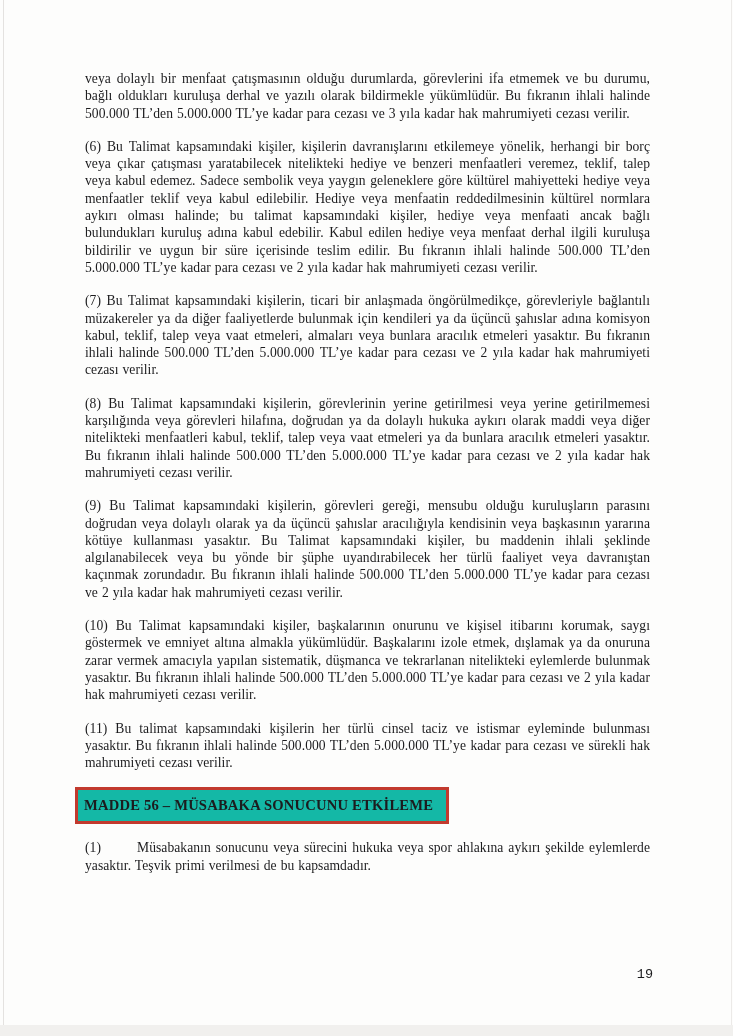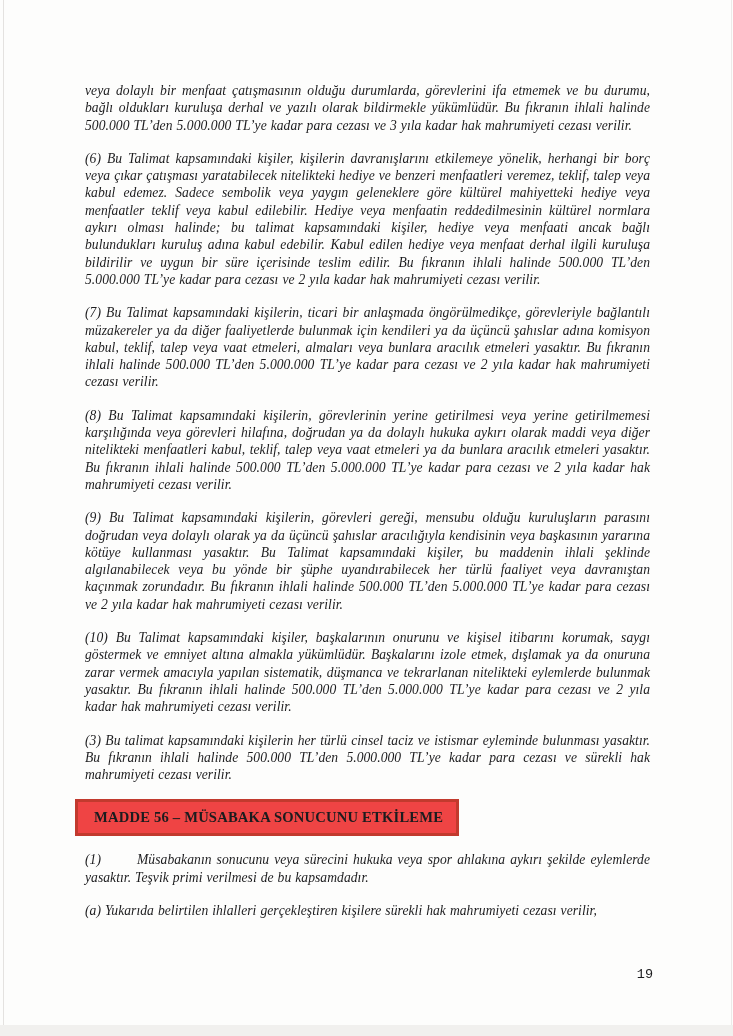--- a/index.html
+++ b/index.html
@@ -24,36 +24,35 @@
     position: absolute; left: 0; right: 0; bottom: 0; height: 11px;
     background: #f1f0ee;
   }
   .text-block {
     position: absolute;
     top: 70px;
     left: 85px;
     width: 565px;
   }
   .para {
-    margin: 12px 0 16px 0;
+    margin: 0 0 16px 0;
     font-size: 13.6px;
     line-height: 17.3px;
     text-align: justify;
     word-spacing: 0.5px;
     letter-spacing: 0.05px;
-    font-style: italic;
   }
   .heading-wrap {
     margin: 4px 0 15px -10px;
   }
   .heading-box {
     display: inline-block;
     border: 3px solid #c23a2e;
-    padding: 6px 13px 7px 16px;
-    background: #ef4444;
+    padding: 6px 13px 7px 6px;
+    background: #14b8a6;
   }
   .article-heading {
     font-size: 14.6px;
     font-weight: bold;
     letter-spacing: 0.2px;
     white-space: nowrap;
   }
   .clause-label {
     display: inline-block;
     width: 52px;
@@ -81,29 +80,28 @@
   <p class="para">(6) Bu Talimat kapsamındaki kişiler, kişilerin davranışlarını etkilemeye yönelik, herhangi bir borç veya çıkar çatışması yaratabilecek nitelikteki hediye ve benzeri menfaatleri veremez, teklif, talep veya kabul edemez. Sadece sembolik veya yaygın geleneklere göre kültürel mahiyetteki hediye veya menfaatler teklif veya kabul edilebilir. Hediye veya menfaatin reddedilmesinin kültürel normlara aykırı olması halinde; bu talimat kapsamındaki kişiler, hediye veya menfaati ancak bağlı bulundukları kuruluş adına kabul edebilir. Kabul edilen hediye veya menfaat derhal ilgili kuruluşa bildirilir ve uygun bir süre içerisinde teslim edilir. Bu fıkranın ihlali halinde 500.000 TL’den 5.000.000 TL’ye kadar para cezası ve 2 yıla kadar hak mahrumiyeti cezası verilir.</p>
 
   <p class="para">(7) Bu Talimat kapsamındaki kişilerin, ticari bir anlaşmada öngörülmedikçe, görevleriyle bağlantılı müzakereler ya da diğer faaliyetlerde bulunmak için kendileri ya da üçüncü şahıslar adına komisyon kabul, teklif, talep veya vaat etmeleri, almaları veya bunlara aracılık etmeleri yasaktır. Bu fıkranın ihlali halinde 500.000 TL’den 5.000.000 TL’ye kadar para cezası ve 2 yıla kadar hak mahrumiyeti cezası verilir.</p>
 
   <p class="para">(8) Bu Talimat kapsamındaki kişilerin, görevlerinin yerine getirilmesi veya yerine getirilmemesi karşılığında veya görevleri hilafına, doğrudan ya da dolaylı hukuka aykırı olarak maddi veya diğer nitelikteki menfaatleri kabul, teklif, talep veya vaat etmeleri ya da bunlara aracılık etmeleri yasaktır. Bu fıkranın ihlali halinde 500.000 TL’den 5.000.000 TL’ye kadar para cezası ve 2 yıla kadar hak mahrumiyeti cezası verilir.</p>
 
   <p class="para">(9) Bu Talimat kapsamındaki kişilerin, görevleri gereği, mensubu olduğu kuruluşların parasını doğrudan veya dolaylı olarak ya da üçüncü şahıslar aracılığıyla kendisinin veya başkasının yararına kötüye kullanması yasaktır. Bu Talimat kapsamındaki kişiler, bu maddenin ihlali şeklinde algılanabilecek veya bu yönde bir şüphe uyandırabilecek her türlü faaliyet veya davranıştan kaçınmak zorundadır. Bu fıkranın ihlali halinde 500.000 TL’den 5.000.000 TL’ye kadar para cezası ve 2 yıla kadar hak mahrumiyeti cezası verilir.</p>
 
   <p class="para">(10) Bu Talimat kapsamındaki kişiler, başkalarının onurunu ve kişisel itibarını korumak, saygı göstermek ve emniyet altına almakla yükümlüdür. Başkalarını izole etmek, dışlamak ya da onuruna zarar vermek amacıyla yapılan sistematik, düşmanca ve tekrarlanan nitelikteki eylemlerde bulunmak yasaktır. Bu fıkranın ihlali halinde 500.000 TL’den 5.000.000 TL’ye kadar para cezası ve 2 yıla kadar hak mahrumiyeti cezası verilir.</p>
 
-  <p class="para">(3) Bu talimat kapsamındaki kişilerin her türlü cinsel taciz ve istismar eyleminde bulunması yasaktır. Bu fıkranın ihlali halinde 500.000 TL’den 5.000.000 TL’ye kadar para cezası ve sürekli hak mahrumiyeti cezası verilir.</p>
+  <p class="para">(11) Bu talimat kapsamındaki kişilerin her türlü cinsel taciz ve istismar eyleminde bulunması yasaktır. Bu fıkranın ihlali halinde 500.000 TL’den 5.000.000 TL’ye kadar para cezası ve sürekli hak mahrumiyeti cezası verilir.</p>
 
   <div class="heading-wrap">
     <span class="heading-box">
       <span class="article-heading">MADDE 56 – MÜSABAKA SONUCUNU ETKİLEME</span>
     </span>
   </div>
 
   <p class="para">
     <span class="clause-label">(1)</span><span>Müsabakanın sonucunu veya sürecini hukuka veya spor ahlakına aykırı şekilde eylemlerde yasaktır. Teşvik primi verilmesi de bu kapsamdadır.</span>
   </p>
 
-  <p class="para">(a) Yukarıda belirtilen ihlalleri gerçekleştiren kişilere sürekli hak mahrumiyeti cezası verilir,</p>
 
 </div>
 
 <div class="page-number">19</div>
 
 </body></html>

